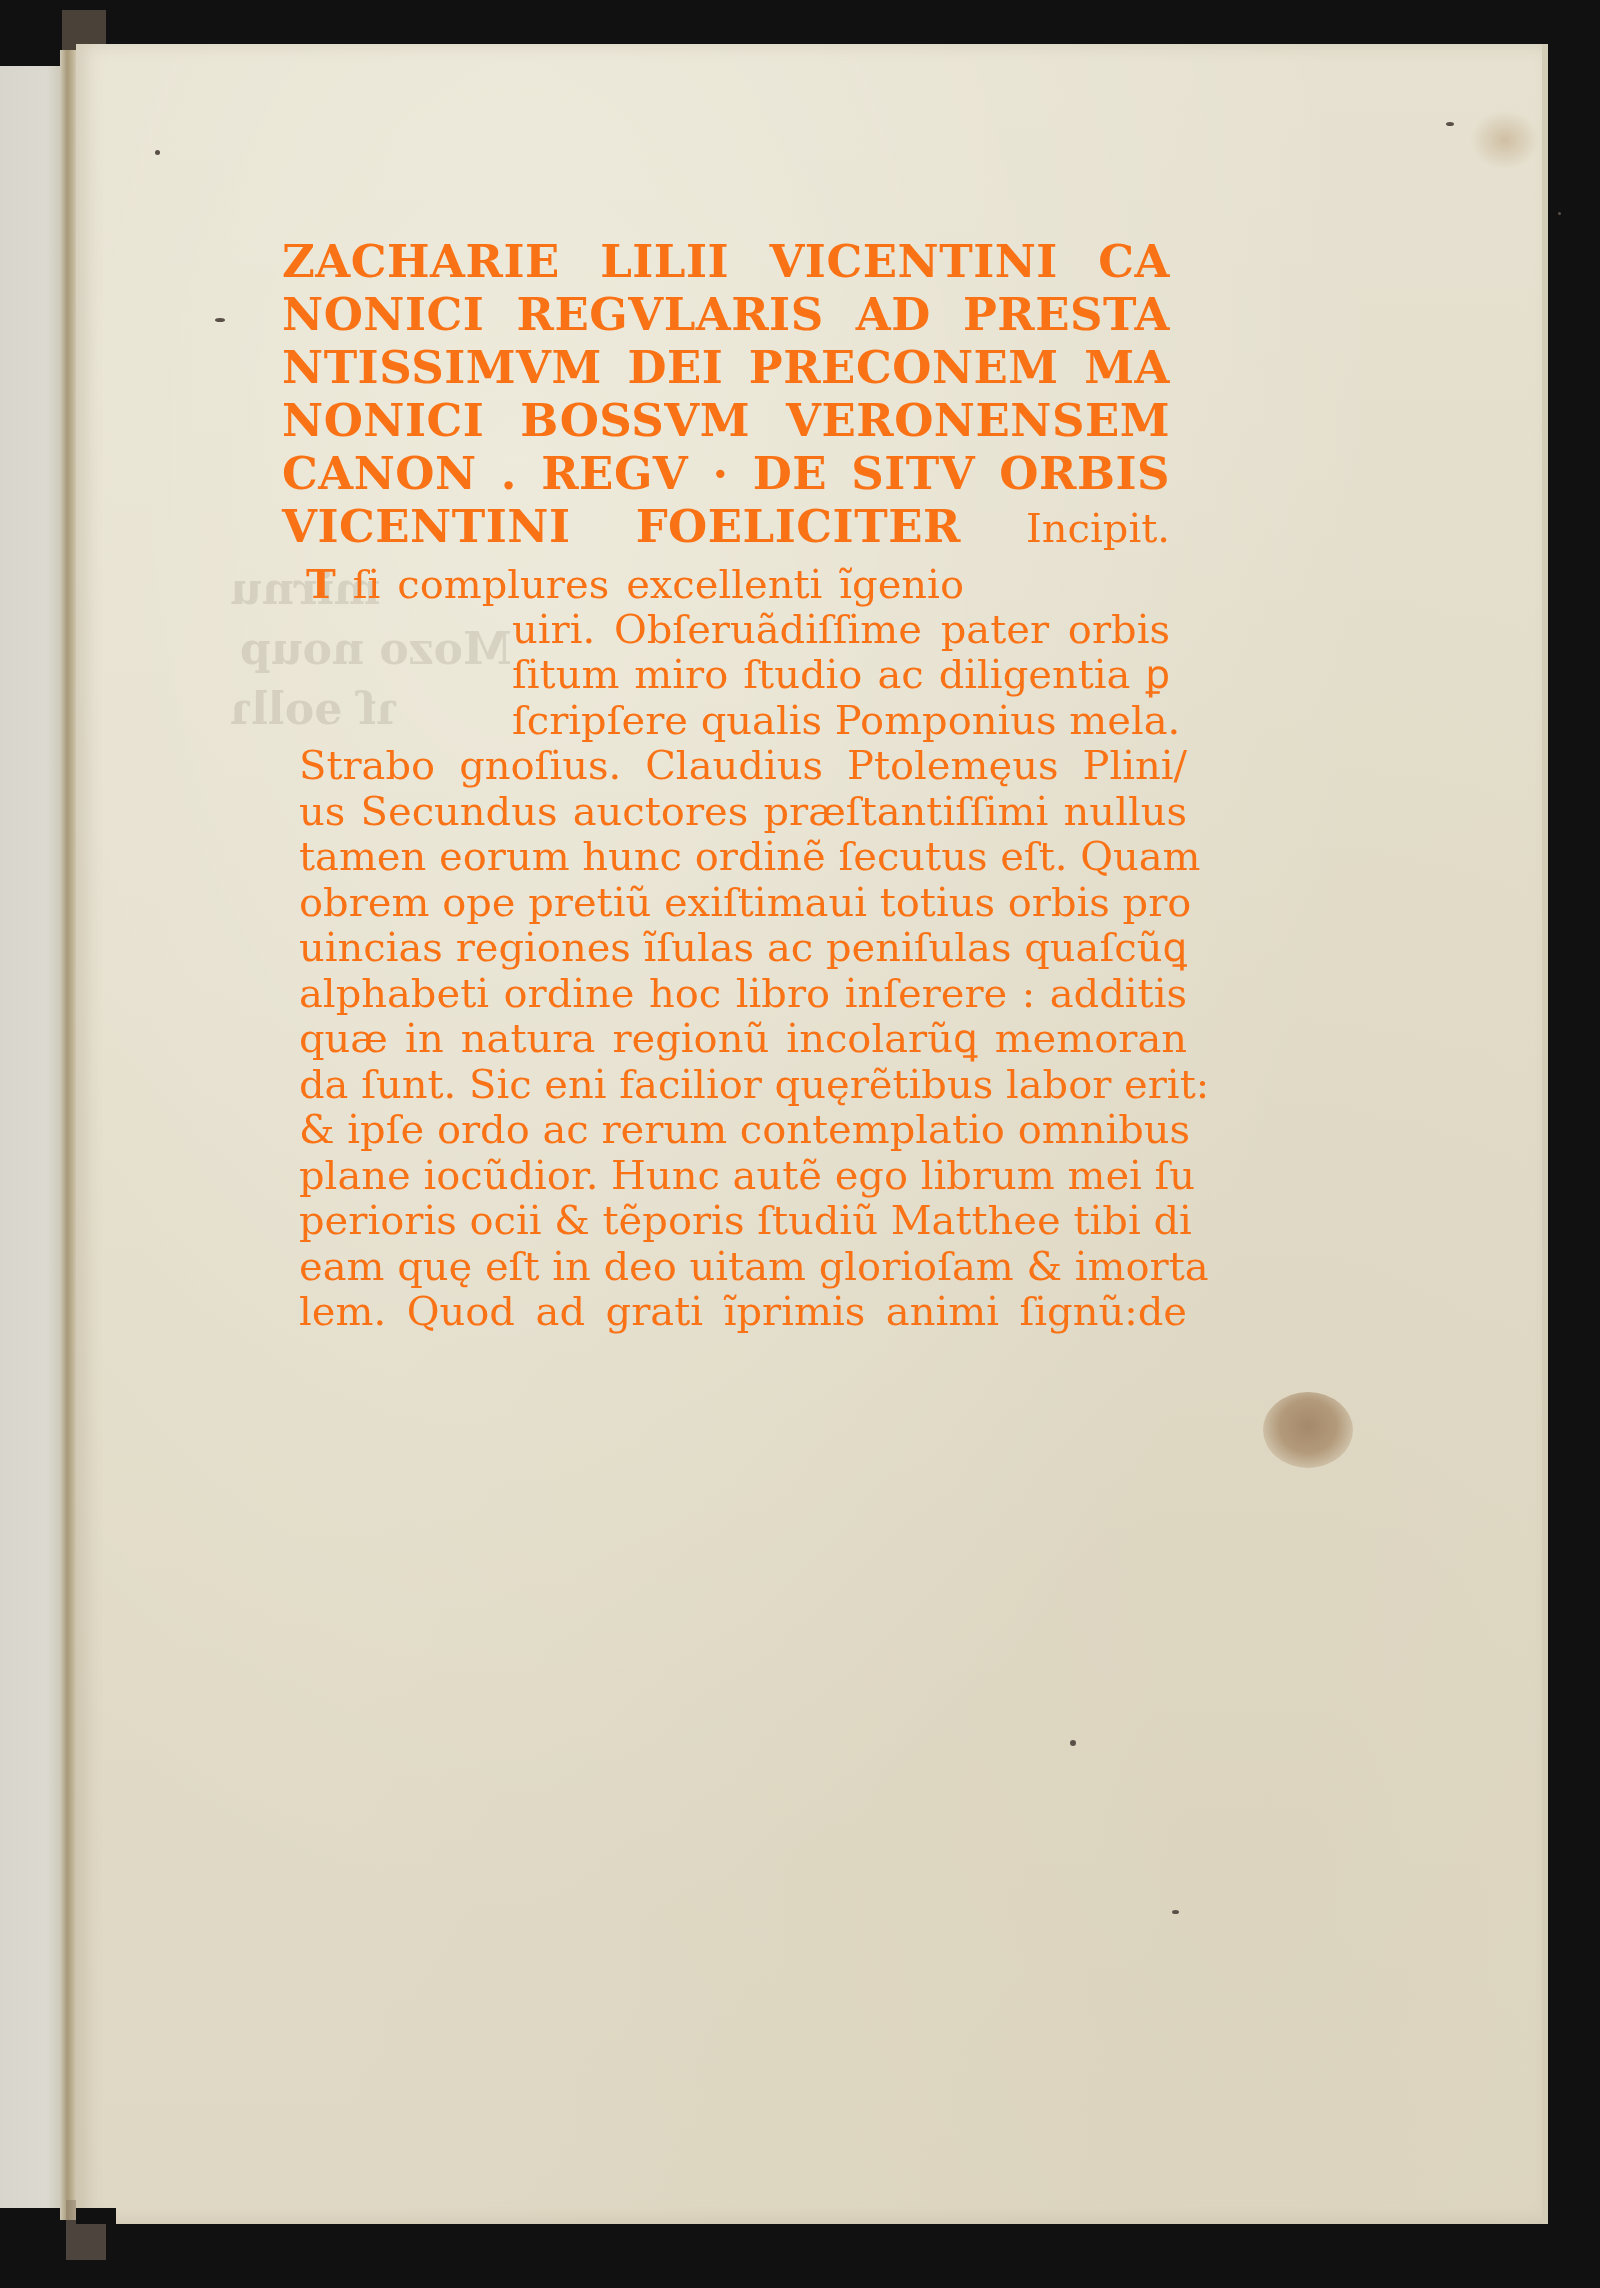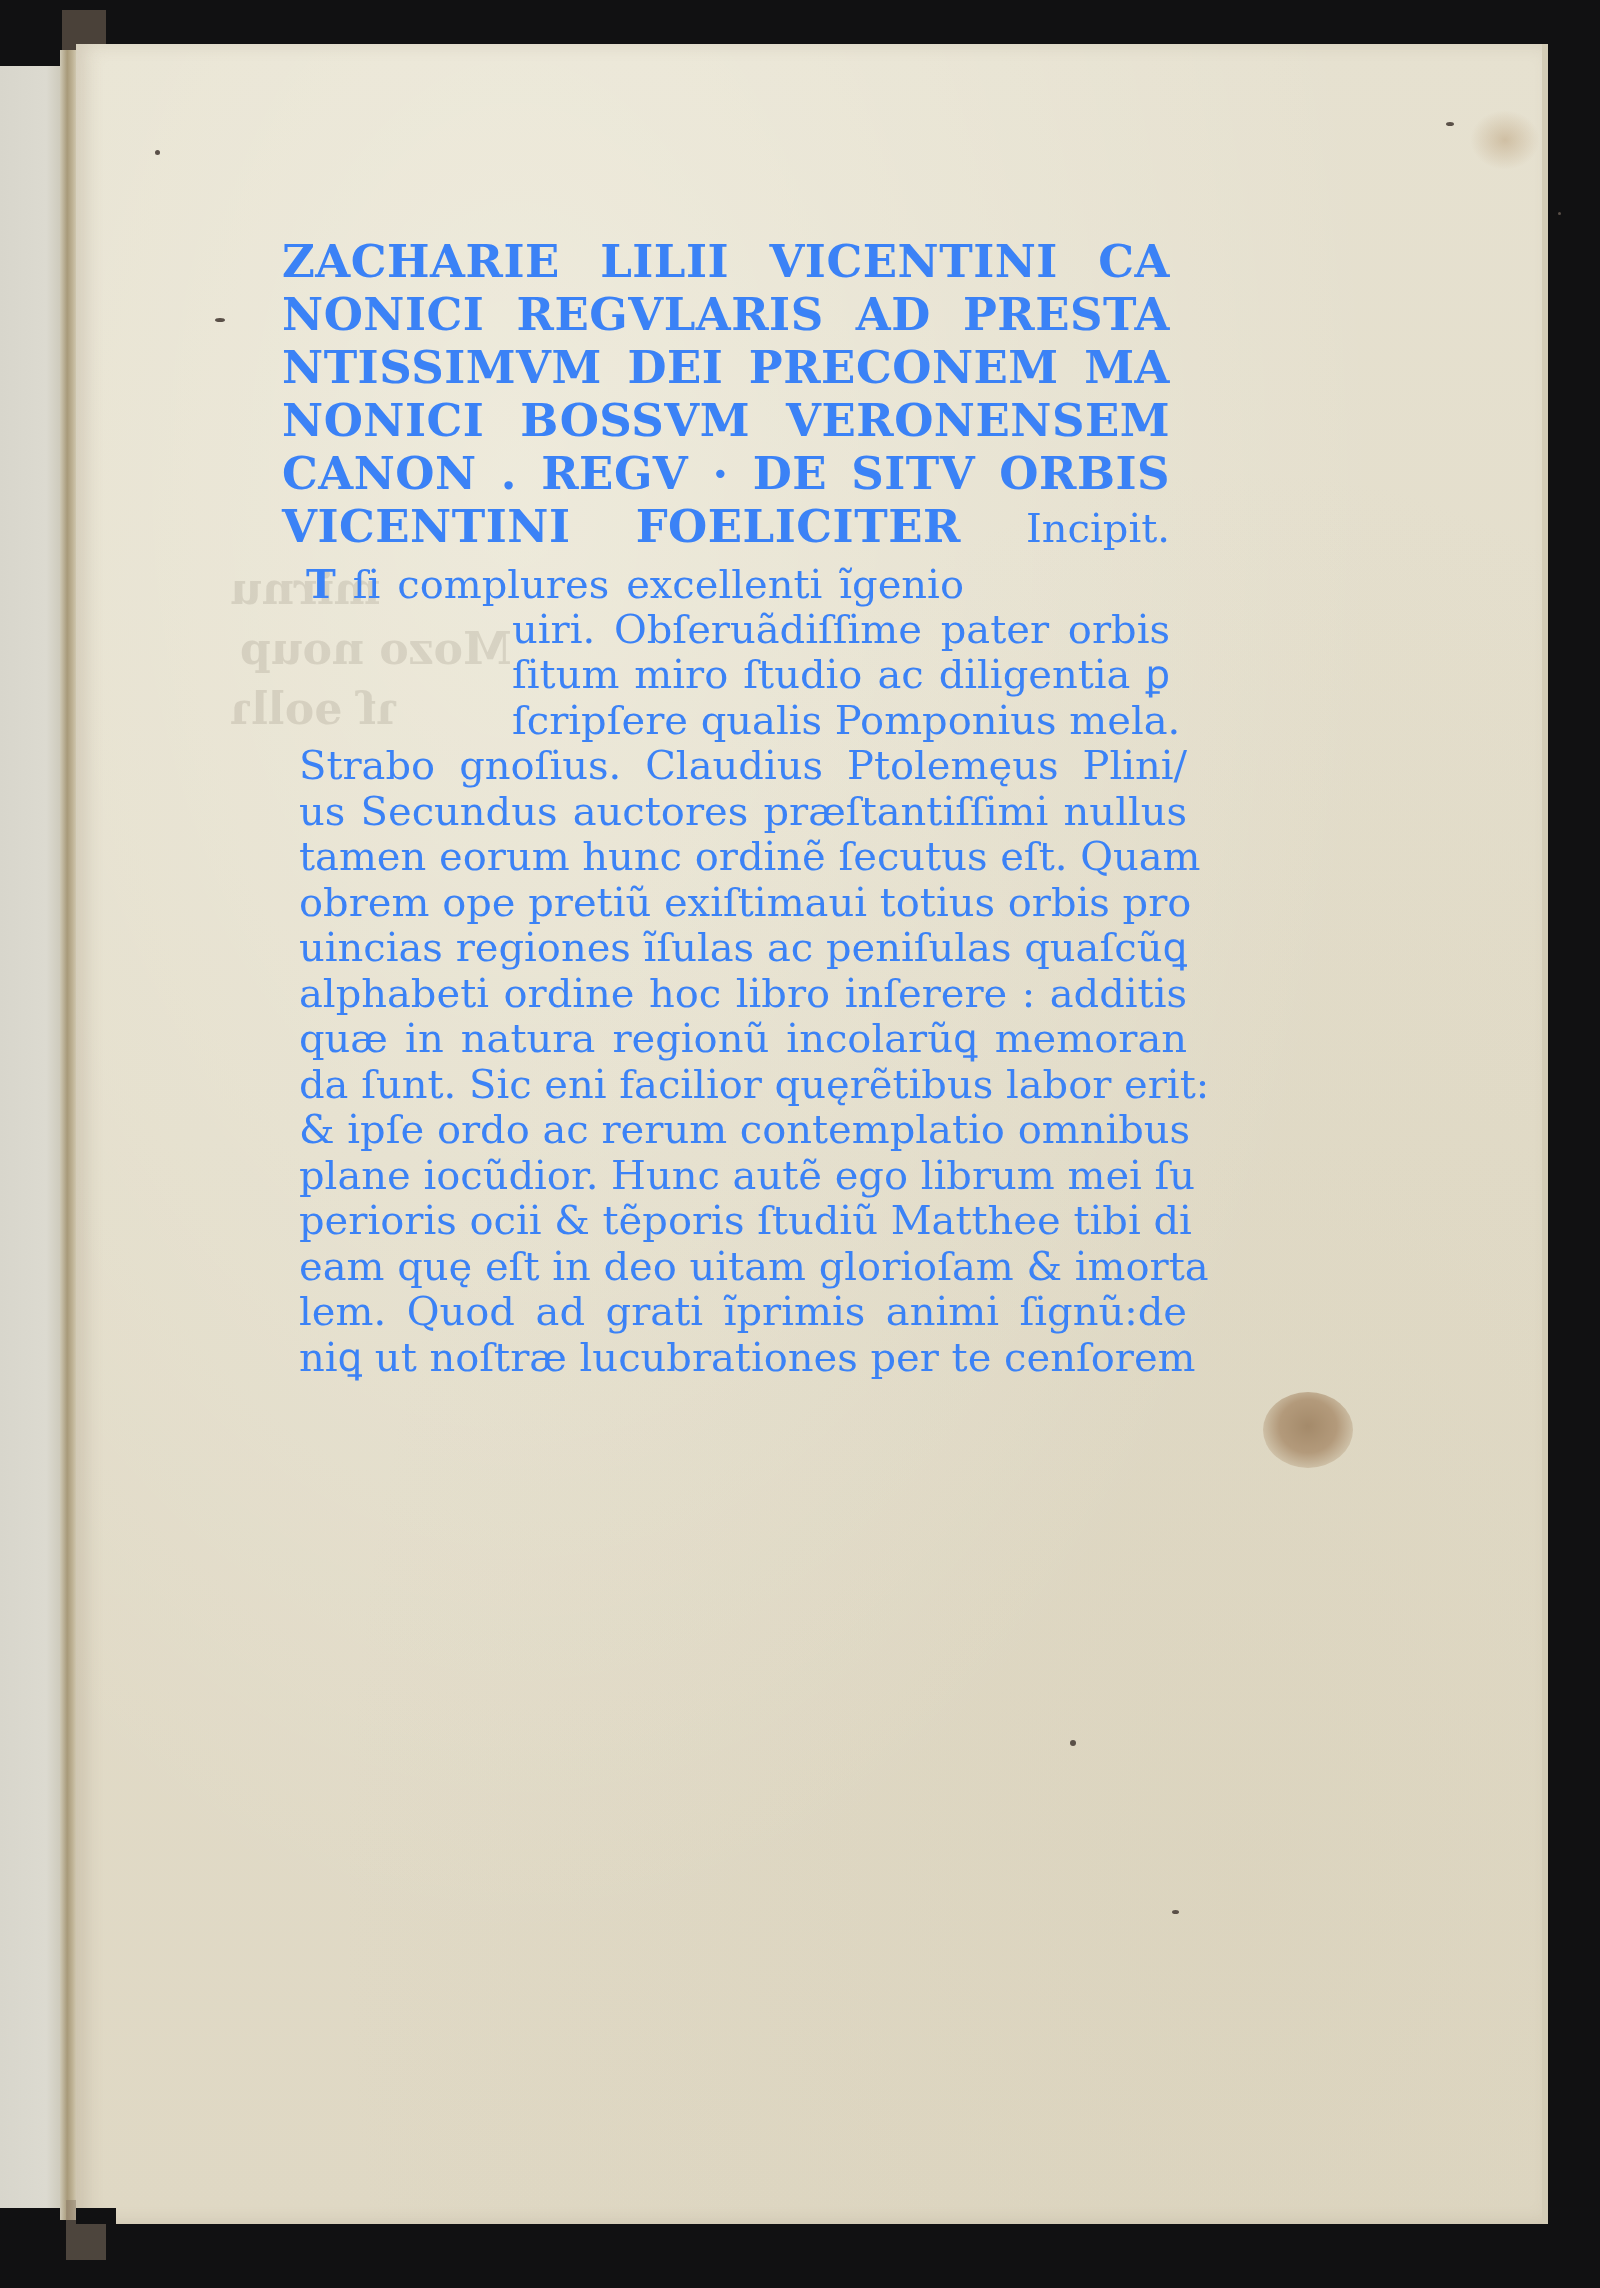--- a/index.html
+++ b/index.html
@@ -103,21 +103,21 @@
     white-space: nowrap;
     line-height: 58px;
   }
   
   .text-block {
     position: absolute;
     left: 282px;
     top: 235px;
     width: 900px;
     font-family: "Liberation Serif", "DejaVu Serif", serif;
-    color: #3b82f6;
+    color: #f97316;
   }
   .heading-line {
     display: block;
     font-family: "DejaVu Serif", serif;
     font-size: 45px;
     font-weight: bold;
     letter-spacing: 0.5px;
     line-height: 53px;
     height: 53px;
     white-space: nowrap;
@@ -201,16 +201,15 @@
       <span class="body-line">obrem ope pretiũ exiſtimaui totius orbis pro</span>
       <span class="body-line">uincias regiones ĩſulas ac peniſulas quaſcũꝗ</span>
       <span class="body-line">alphabeti ordine hoc libro inſerere : additis</span>
       <span class="body-line">quæ in natura regionũ incolarũꝗ memoran</span>
       <span class="body-line">da ſunt. Sic eni facilior quęrẽtibus labor erit:</span>
       <span class="body-line">&amp; ipſe ordo ac rerum contemplatio omnibus</span>
       <span class="body-line">plane iocũdior. Hunc autẽ ego librum mei ſu</span>
       <span class="body-line">perioris ocii &amp; tẽporis ſtudiũ Matthee tibi di</span>
       <span class="body-line">eam quę eſt in deo uitam glorioſam &amp; imorta</span>
       <span class="body-line">lem. Quod ad grati ĩprimis animi ſignũ:de</span>
-      <span class="body-line">niꝗ ut noſtræ lucubrationes per te cenſorem</span>
     </div>
   </div>
 </div>
 
 </body></html>

